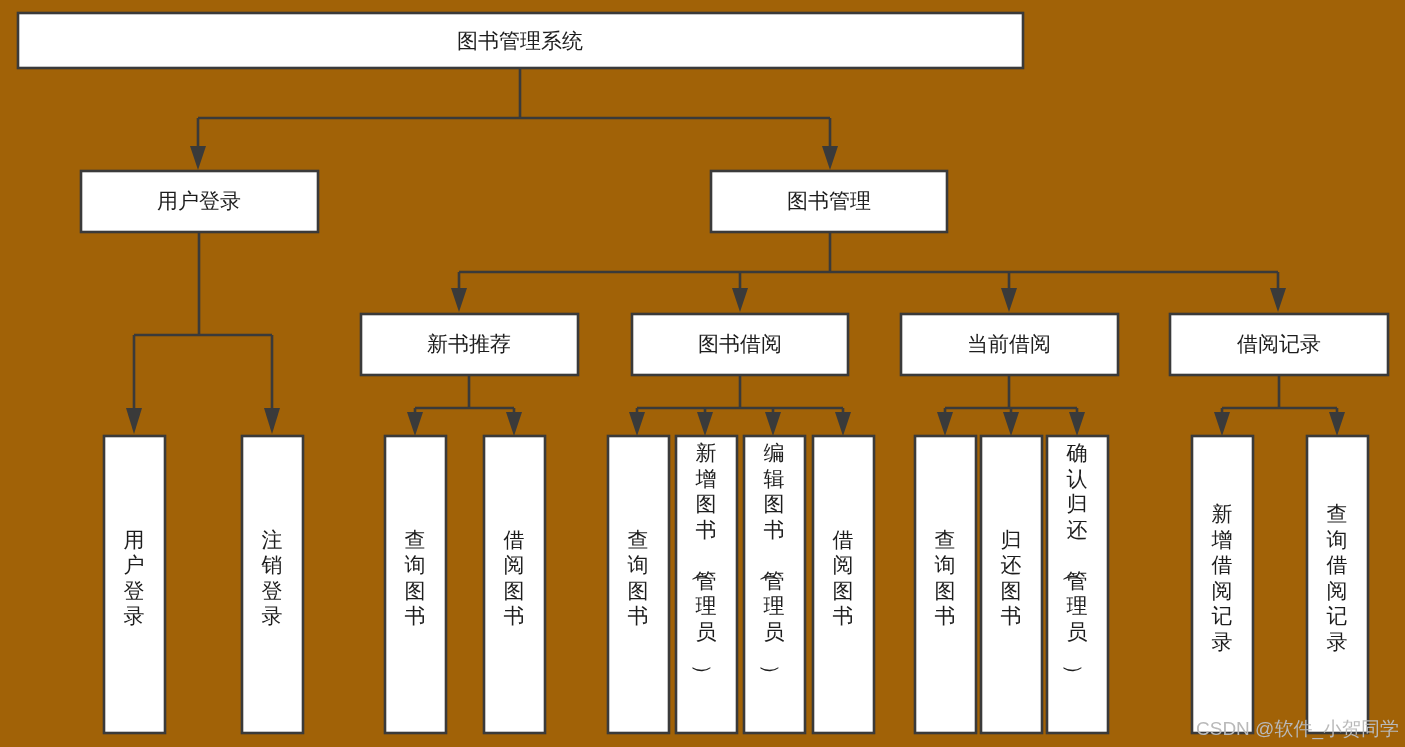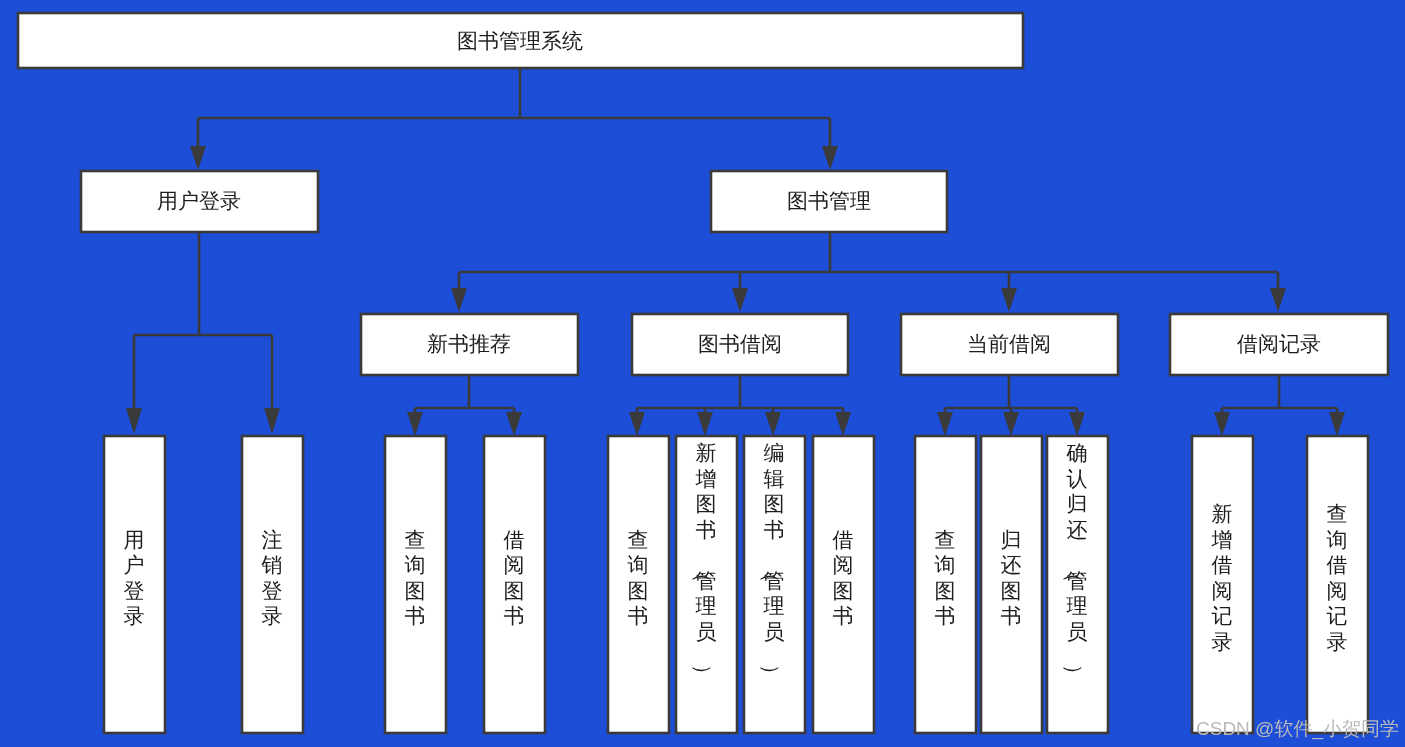--- a/index.html
+++ b/index.html
@@ -8,21 +8,21 @@
     padding: 0;
     background: #ffffff;
   }
   body {
     font-family: "Liberation Sans", "DejaVu Sans", sans-serif;
   }
   #diagram-root {
     position: relative;
     width: 1405px;
     height: 747px;
-    background: #1d4ed8;
+    background: #a16207;
     overflow: hidden;
   }
   svg#flowchart {
     position: absolute;
     top: 0;
     left: 0;
     width: 1405px;
     height: 747px;
     display: block;
   }

